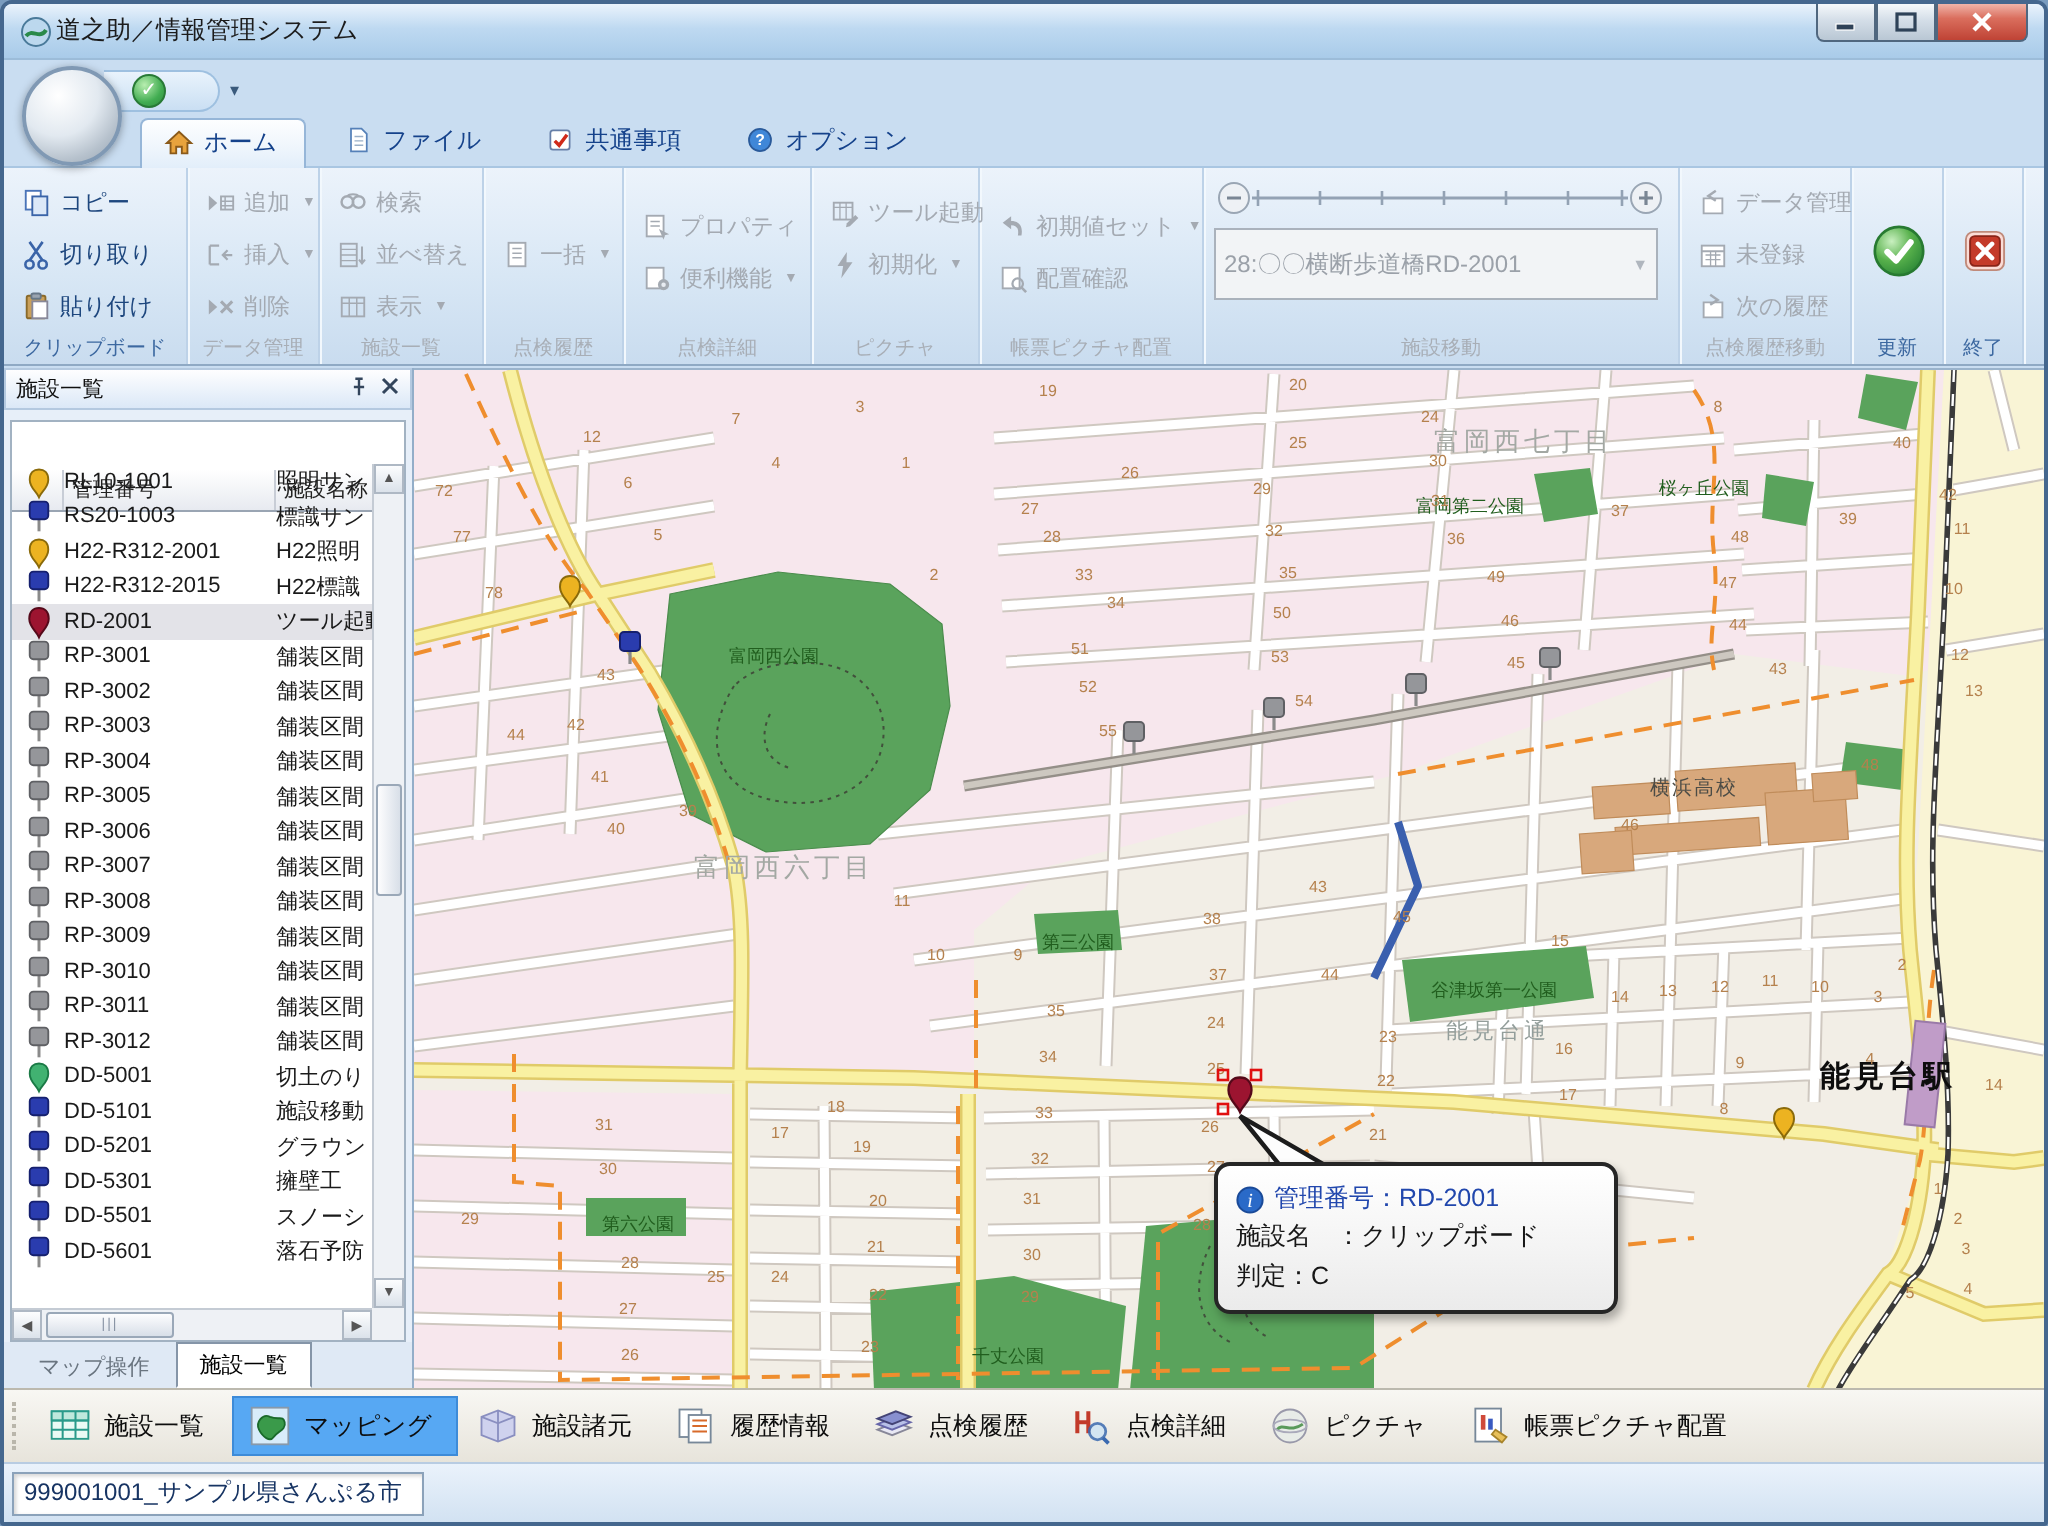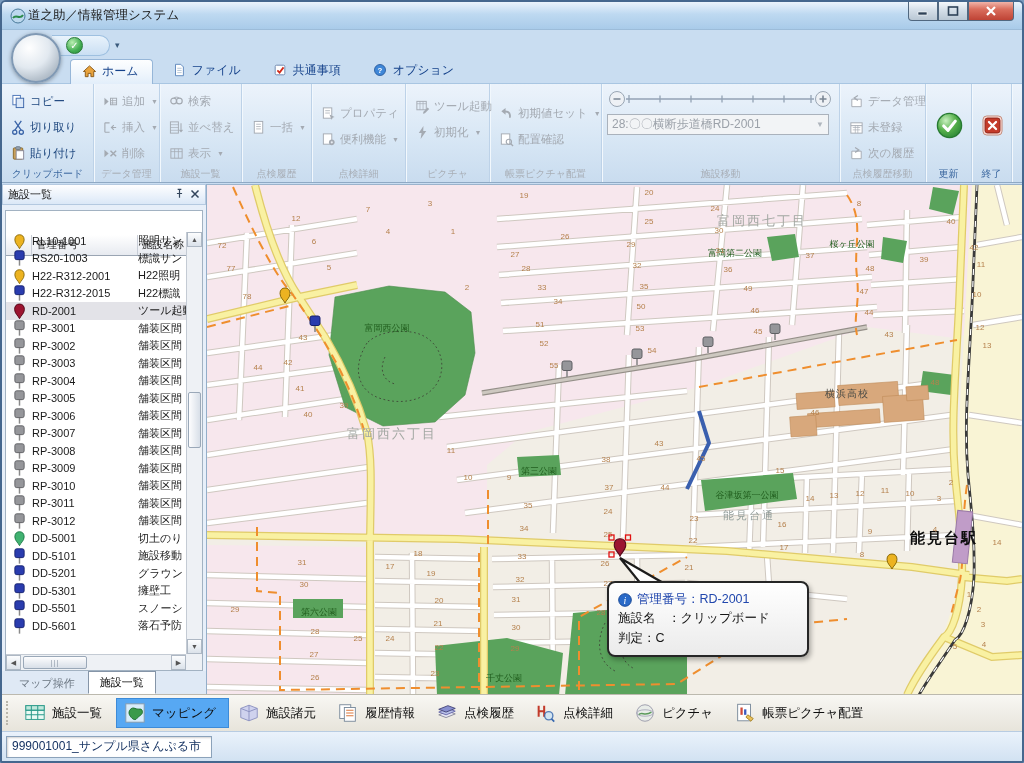--- a/index.html
+++ b/index.html
@@ -46,21 +46,21 @@
   .rgroup-label { position:absolute; bottom:1px; left:0; right:0; text-align:center;
     font-size:10px; color:#a8aeb6; white-space:nowrap; overflow:hidden; }
   .rgroup.en .rgroup-label { color:#3c68a0; }
   .rbtn { display:flex; align-items:center; gap:4px; height:26px; padding:0 3px;
     font-size:11.5px; color:#1e477e; white-space:nowrap; }
   .rbtn.dis { color:#a4aab2; }
   .ric { width:16px; height:16px; display:inline-flex; align-items:center; justify-content:center; flex:0 0 16px; }
   .dd { font-size:7px; margin-left:2px; }
   .big-center { flex:1; display:flex; align-items:center; justify-content:center; }
   .slider-row { height:22px; display:flex; align-items:center; }
-  .combo { margin-top:4px; width:222px; height:21px; border:1px solid #aab2bc; background:#f2f4f6;
+  .combo { margin-top:4px; width:222px; height:36px; border:1px solid #aab2bc; background:#f2f4f6;
     color:#9ba1a9; font-size:12px; display:flex; align-items:center; padding:0 4px;gap:31px; }
   .combo .combo-arrow { margin-left:auto; font-size:8px; color:#b0b6be; }
   
   .panel { position:absolute; left:0; top:182px; width:205px; height:510px;
     background:#e7eff9; border-right:1px solid #93aec9; display:flex; flex-direction:column; }
   .panel-header { height:21px; display:flex; align-items:center; gap:5px; padding:0 5px;
     background:linear-gradient(#fefeff,#dbe8f7); border:1px solid #b4c9e0;
     font-size:11px; color:#101010; }
   .panel-header .sp { flex:1; }
   .table-wrap { position:relative; flex:1; margin:5px 3px 0 3px; background:#fff; border:1px solid #a2b2c2; }

